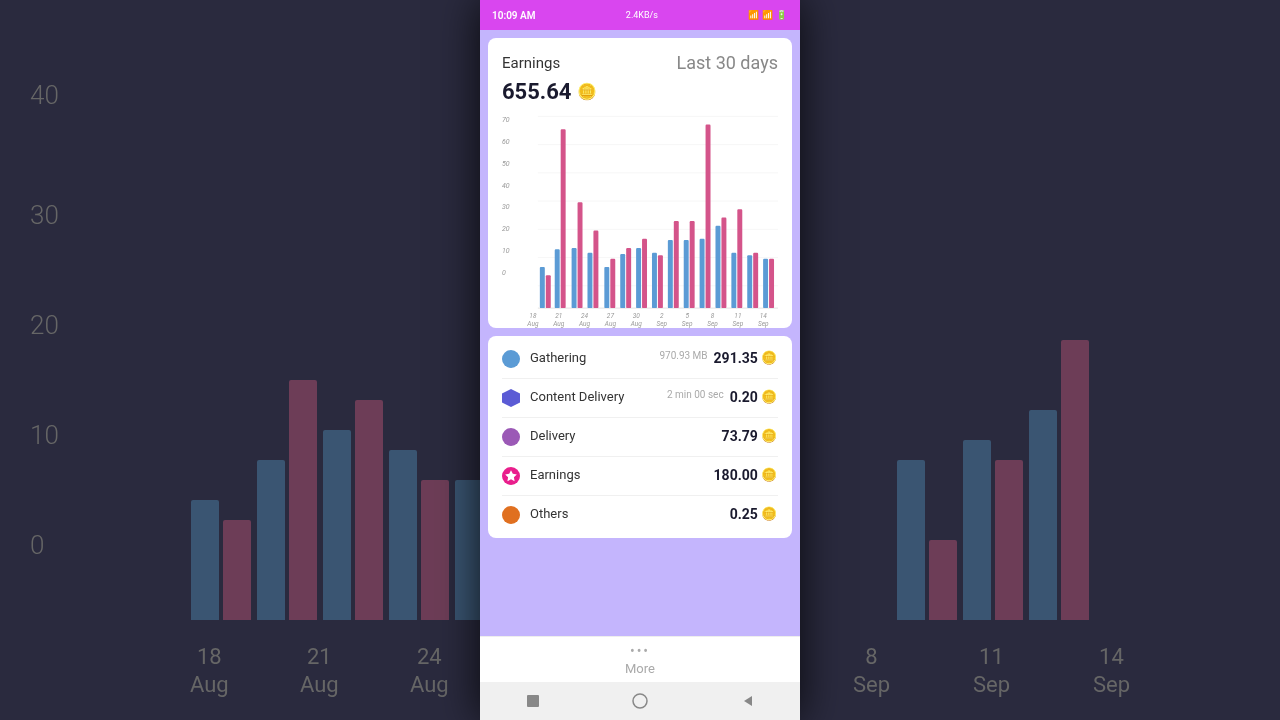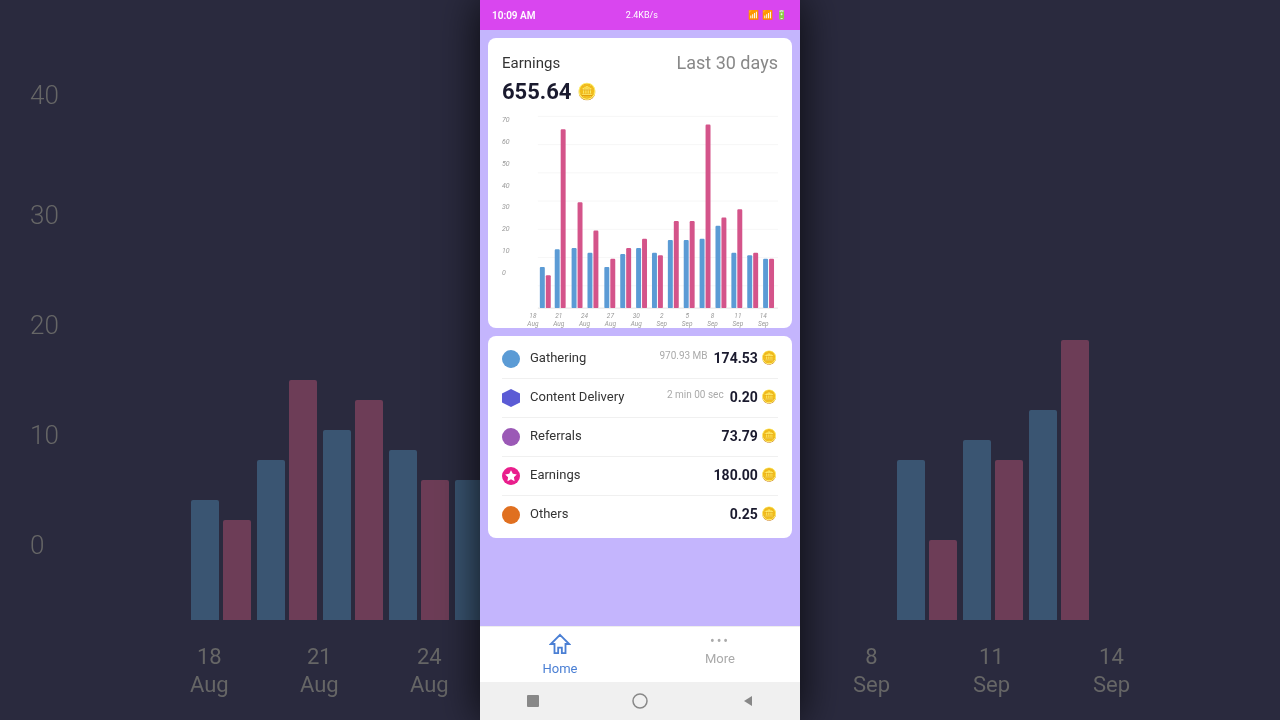--- a/index.html
+++ b/index.html
@@ -383,35 +383,35 @@
         </div>
       </div>
     </div>
 
     <div class="earnings-list">
 
       <div class="earnings-row">
         <div style="width:18px;height:18px;border-radius:50%;background:#5b9bd5;margin-right:10px;flex-shrink:0;"></div>
         <span class="row-name">Gathering</span>
         <span class="row-detail">970.93 MB</span>
-        <span class="row-amount">174.53</span>
+        <span class="row-amount">291.35</span>
         <span class="row-coin">🪙</span>
       </div>
 
       <div class="earnings-row">
         <div style="width:18px;height:18px;background:#5b5bd5;margin-right:10px;flex-shrink:0;clip-path:polygon(50% 0%,100% 25%,100% 75%,50% 100%,0% 75%,0% 25%);"></div>
         <span class="row-name">Content Delivery</span>
         <span class="row-detail">2 min 00 sec</span>
         <span class="row-amount">0.20</span>
         <span class="row-coin">🪙</span>
       </div>
 
       <div class="earnings-row">
         <div style="width:18px;height:18px;border-radius:50%;background:#9b59b6;margin-right:10px;flex-shrink:0;"></div>
-        <span class="row-name">Referrals</span>
+        <span class="row-name">Delivery</span>
         <span class="row-detail"></span>
         <span class="row-amount">73.79</span>
         <span class="row-coin">🪙</span>
       </div>
 
       <div class="earnings-row">
         <div style="width:18px;height:18px;border-radius:50%;background:#e91e8c;margin-right:10px;flex-shrink:0;display:flex;align-items:center;justify-content:center;">
           <svg width="14" height="14" viewBox="0 0 24 24" fill="white">
               <polygon points="12,2 15.09,8.26 22,9.27 17,14.14 18.18,21.02 12,17.77 5.82,21.02 7,14.14 2,9.27 8.91,8.26"></polygon>
             </svg>
@@ -428,28 +428,20 @@
         <span class="row-detail"></span>
         <span class="row-amount">0.25</span>
         <span class="row-coin">🪙</span>
       </div>
     </div>
 
     <div style="height:80px;"></div>
   </div>
 
   <div class="bottom-nav">
-    <div class="nav-item active">
-      <span style="color:#4a7fd4;">
-        <svg width="22" height="22" viewBox="0 0 24 24" fill="none" stroke="#4a7fd4" stroke-width="2">
-          <polygon points="12,2 22,12 18,12 18,22 14,22 14,16 10,16 10,22 6,22 6,12 2,12"></polygon>
-        </svg>
-      </span>
-      <span class="nav-label">Home</span>
-    </div>
     <div class="nav-item">
       <span style="color:#aaa;letter-spacing:2px;font-size:14px;">•••</span>
       <span class="nav-label">More</span>
     </div>
   </div>
 
   <div class="system-nav">
     <div class="sys-btn">
       <svg width="14" height="14" viewBox="0 0 14 14">
           <rect x="1" y="1" width="12" height="12" fill="#888" rx="1"></rect>

